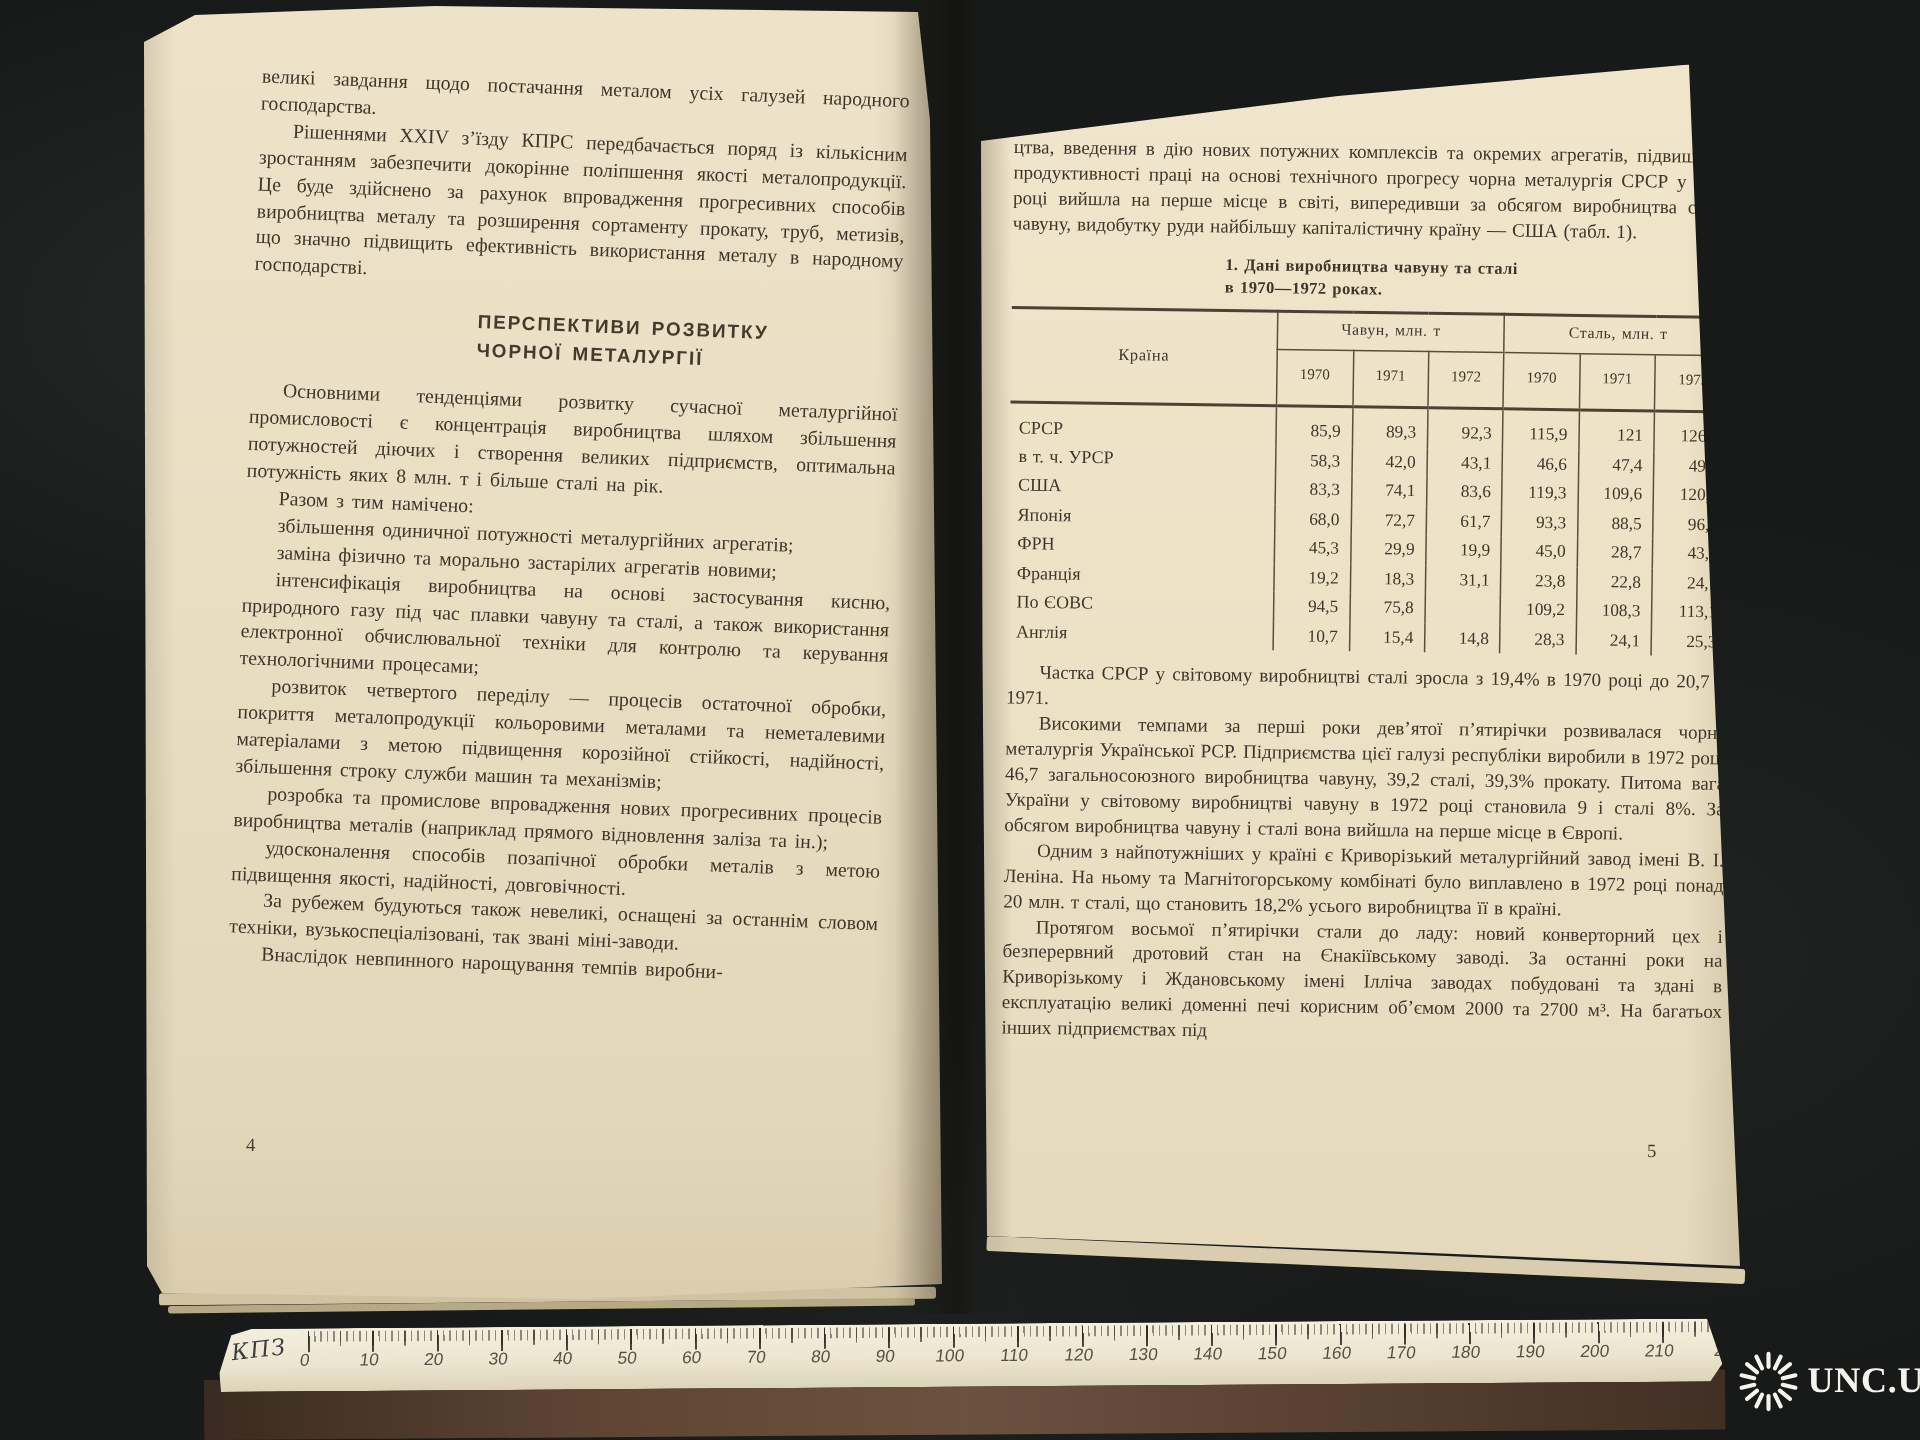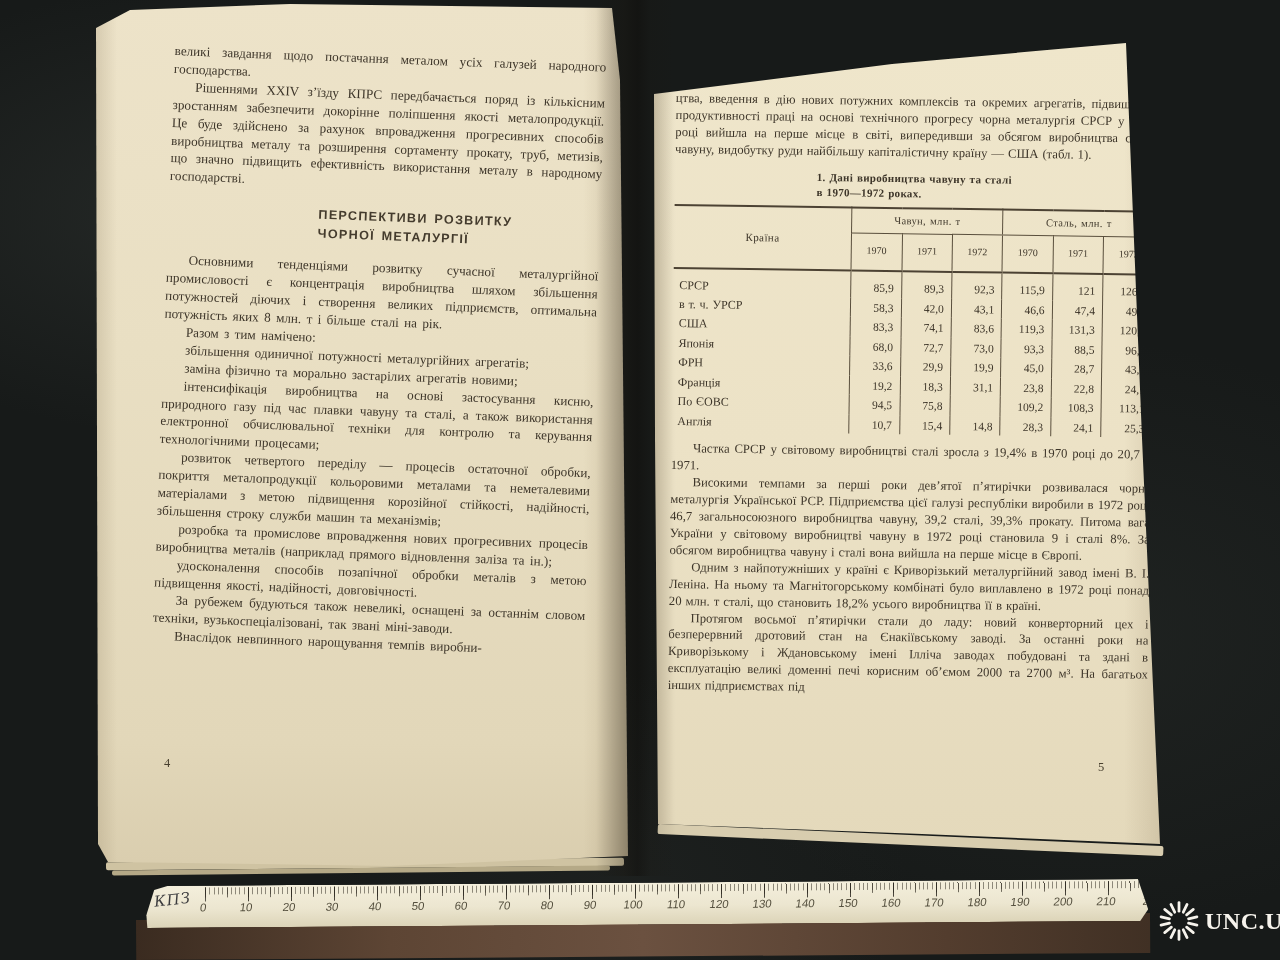--- a/index.html
+++ b/index.html
@@ -165,35 +165,35 @@
             <td class="num">46,6</td>
             <td class="num">47,4</td>
             <td class="num">49,2</td>
           </tr>
           <tr>
             <td class="name">США</td>
             <td class="num">83,3</td>
             <td class="num">74,1</td>
             <td class="num">83,6</td>
             <td class="num">119,3</td>
-            <td class="num">131,3</td>
+            <td class="num">109,6</td>
             <td class="num">120,8</td>
           </tr>
           <tr>
             <td class="name">Японія</td>
             <td class="num">68,0</td>
             <td class="num">72,7</td>
-            <td class="num">73,0</td>
+            <td class="num">61,7</td>
             <td class="num">93,3</td>
             <td class="num">88,5</td>
             <td class="num">96,9</td>
           </tr>
           <tr>
             <td class="name">ФРН</td>
-            <td class="num">33,6</td>
+            <td class="num">45,3</td>
             <td class="num">29,9</td>
             <td class="num">19,9</td>
             <td class="num">45,0</td>
             <td class="num">28,7</td>
             <td class="num">43,7</td>
           </tr>
           <tr>
             <td class="name">Франція</td>
             <td class="num">19,2</td>
             <td class="num">18,3</td>

